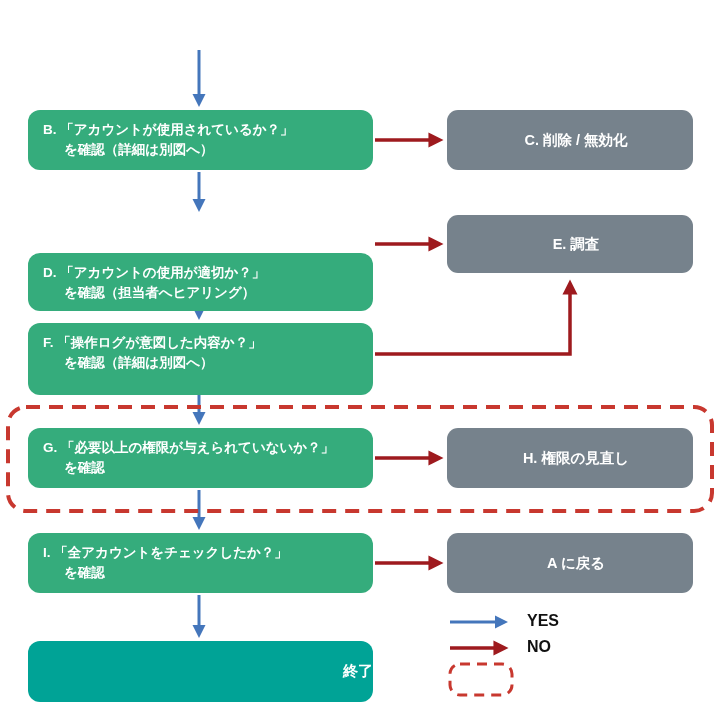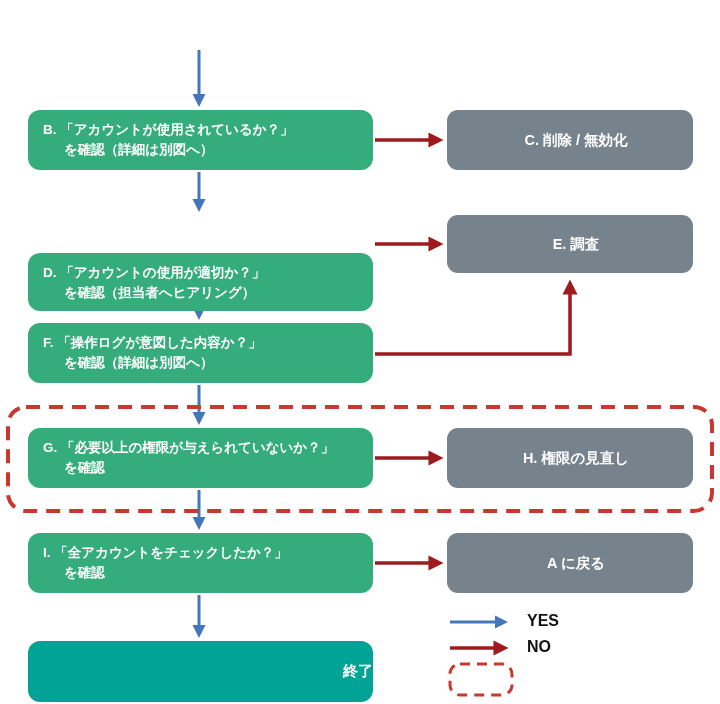--- a/index.html
+++ b/index.html
@@ -86,21 +86,21 @@
 
 
   <div class="box left-box" style="top:110px;height:60px;">
     <div class="l1">B. 「アカウントが使用されているか？」</div>
     <div class="l2">を確認（詳細は別図へ）</div>
   </div>
   <div class="box left-box" style="top:215px;height:58px;margin-top:38px;">
     <div class="l1">D. 「アカウントの使用が適切か？」</div>
     <div class="l2">を確認（担当者へヒアリング）</div>
   </div>
-  <div class="box left-box" style="top:323px;height:60px;">
+  <div class="box left-box" style="top:323px;height:72px;">
     <div class="l1">F. 「操作ログが意図した内容か？」</div>
     <div class="l2">を確認（詳細は別図へ）</div>
   </div>
   <div class="box left-box" style="top:428px;height:60px;">
     <div class="l1">G. 「必要以上の権限が与えられていないか？」</div>
     <div class="l2">を確認</div>
   </div>
   <div class="box left-box" style="top:533px;height:60px;">
     <div class="l1">I. 「全アカウントをチェックしたか？」</div>
     <div class="l2">を確認</div>

